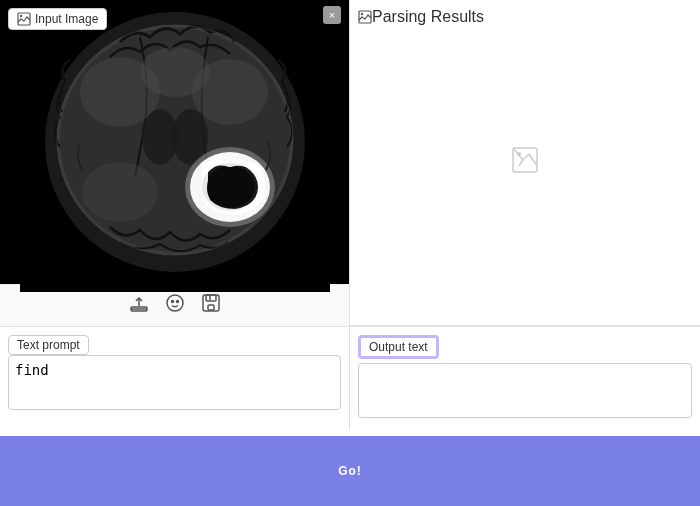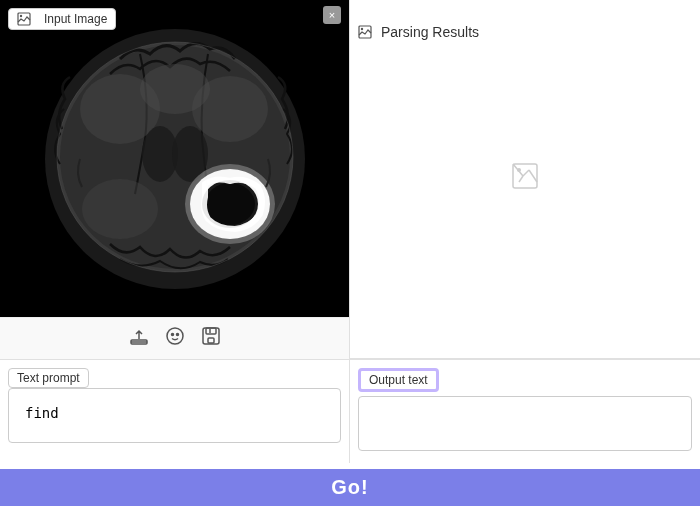--- a/index.html
+++ b/index.html
@@ -52,21 +52,21 @@
       top: 8px;
       left: 8px;
       background: white;
       border: 1px solid #ccc;
       border-radius: 4px;
       padding: 3px 8px;
       font-size: 12px;
       color: #333;
       display: flex;
       align-items: center;
-      gap: 13px;
+      gap: 4px;
       z-index: 10;
     }
 
     .close-btn {
       position: absolute;
       top: 6px;
       right: 8px;
       background: #999;
       color: white;
       border: none;
@@ -123,27 +123,27 @@
       border-bottom: 1px solid #e0e0e0;
       position: relative;
       display: flex;
       align-items: flex-start;
       justify-content: flex-start;
       padding: 8px;
     }
 
     .parsing-results-label {
       position: absolute;
-      top: 24px;
+      top: 8px;
       left: 8px;
-      font-size: 14px;
+      font-size: 16px;
       color: #333;
       display: flex;
       align-items: center;
-      gap: 9px;
+      gap: 0;
     }
 
     .broken-image-icon {
       position: absolute;
       top: 50%;
       left: 50%;
       transform: translate(-50%, -50%);
       color: #bbb;
       font-size: 24px;
     }
@@ -174,21 +174,21 @@
       border-radius: 4px;
       padding: 2px 8px;
       display: inline-block;
     }
 
     .text-prompt-input {
       width: 100%;
       height: 55px;
       border: 1px solid #ccc;
       border-radius: 4px;
-      padding: 16px;
+      padding: 6px;
       font-size: 14px;
       resize: none;
       outline: none;
     }
 
     .output-text-panel {
       flex: 1;
       padding: 8px;
     }
 
@@ -213,25 +213,25 @@
       resize: none;
       outline: none;
     }
 
     .go-button-row {
       padding: 6px 0 0 0;
     }
 
     .go-button {
       width: 100%;
-      padding: 7px;
+      padding: 28px;
       background: #7b7fe8;
       color: white;
       border: none;
-      font-size: 20px;
+      font-size: 12px;
       font-weight: bold;
       cursor: pointer;
       letter-spacing: 1px;
     }
   </style>
 </head>
 <body>
 
 <div class="main-container">
 

